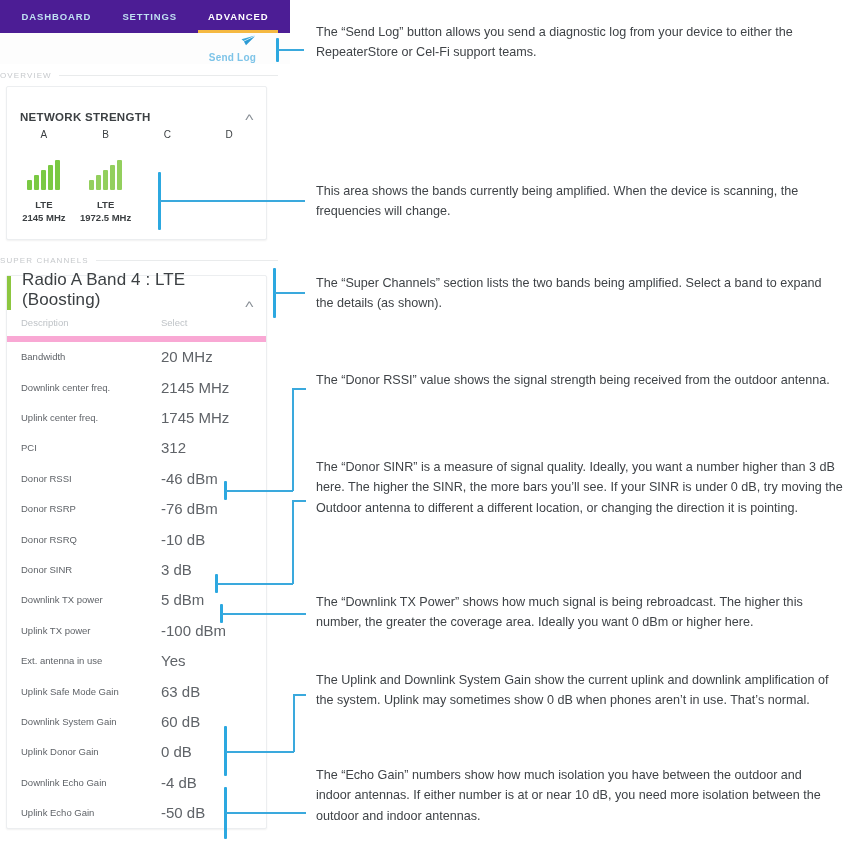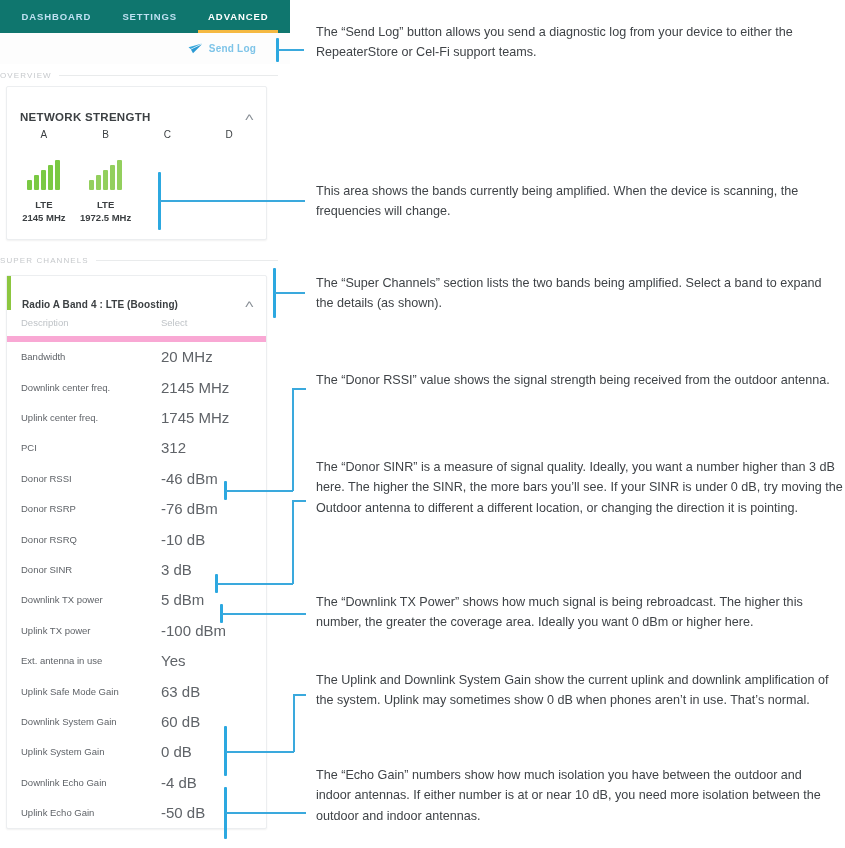--- a/index.html
+++ b/index.html
@@ -23,21 +23,21 @@
     top: 0;
     width: 290px;
     height: 848px;
     background: #ffffff;
   }
 
   
   #tab-bar {
     position: relative;
     height: 33px;
-    background: #0f766e;
+    background: #4c1d95;
     display: flex;
     align-items: center;
     justify-content: space-around;
     padding: 0 6px;
     box-sizing: border-box;
   }
   .tab {
     font-size: 9.5px;
     letter-spacing: 0.9px;
     font-weight: bold;
@@ -66,23 +66,24 @@
   #send-log-row {
     height: 31px;
     display: flex;
     align-items: center;
     justify-content: flex-end;
     padding-right: 34px;
     background: #fdfdfd;
   }
   #send-log-button {
     display: flex;
-    align-items: flex-start;
+    align-items: flex-end;
     gap: 6px;
     cursor: pointer;
+    flex-direction: column;
   }
   #send-log-button .label {
     font-size: 10px;
     font-weight: bold;
     color: #7ec4e8;
     letter-spacing: 0.2px;
   }
   .send-icon svg { display: block; }
 
   
@@ -183,22 +184,22 @@
 
   
   #sc-card { margin-top: 3px; }
   #sc-header {
     border-left: 4px solid #8cc63f;
     height: 34px;
     box-sizing: border-box;
     padding-left: 11px;
   }
   #sc-header .title {
-    font-size: 10px;
-    font-weight: bold;
+    font-size: 17px;
+    font-weight: normal;
     color: #3c4043;
     letter-spacing: 0.1px;
   }
 
   .table-head {
     display: flex;
     padding: 7px 14px 8px 14px;
     border-bottom: 6px solid #f9a8d4;
   }
   .table-head .c1 { flex: 0 0 140px; }
@@ -404,21 +405,21 @@
         </div>
         <div class="table-row">
           <span class="c1">Uplink Safe Mode Gain</span>
           <span class="c2">63 dB</span>
         </div>
         <div class="table-row">
           <span class="c1">Downlink System Gain</span>
           <span class="c2">60 dB</span>
         </div>
         <div class="table-row">
-          <span class="c1">Uplink System Gain</span>
+          <span class="c1">Uplink Donor Gain</span>
           <span class="c2">0 dB</span>
         </div>
         <div class="table-row">
           <span class="c1">Downlink Echo Gain</span>
           <span class="c2">-4 dB</span>
         </div>
         <div class="table-row">
           <span class="c1">Uplink Echo Gain</span>
           <span class="c2">-50 dB</span>
         </div>

